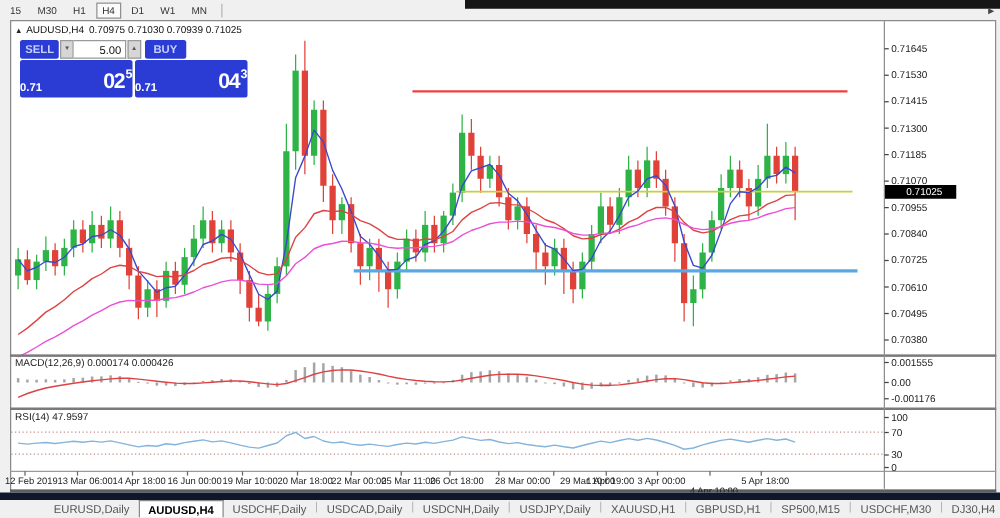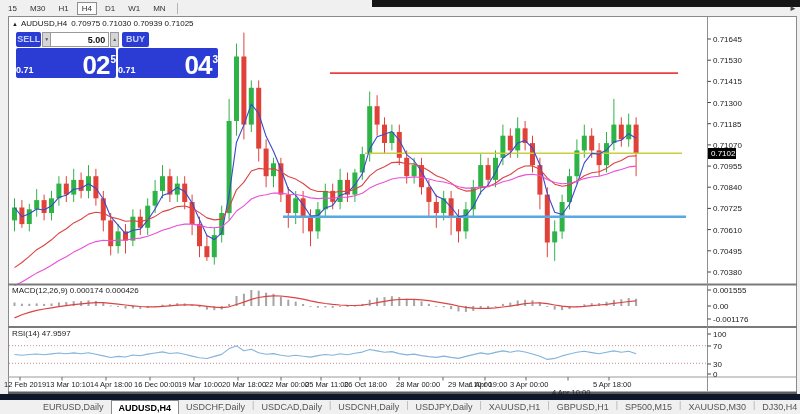--- a/index.html
+++ b/index.html
@@ -22,33 +22,33 @@
   #chart-header .sym{margin-right:4px;}
   
   #trade-panel{position:absolute;left:16px;top:32px;width:133px;z-index:4;}
   #tp-row1{display:flex;height:15px;align-items:stretch;}
   .tp-side{border:0;border-radius:2px;background:#2a3cd4;color:#c7d0fb;font-weight:bold;
            font-size:9px;font-family:"Liberation Sans",sans-serif;padding:0;line-height:15px;text-align:center;}
   #tp-sell{width:33px;}  #tp-buy{width:35px;margin-left:3px;}
   .tp-step{width:11px;border:1px solid #9a9a9a;background:#d6d6d6;color:#555;font-size:5px;
            padding:0;margin-left:1px;line-height:13px;font-family:"Liberation Sans",sans-serif;}
   #tp-vol{width:38px;margin-left:0;border:1px solid #9a9a9a;border-left:0;background:#fff;
-          font-size:9px;font-weight:bold;color:#111;text-align:right;padding:0 3px 0 16px;
+          font-size:9px;font-weight:normal;color:#111;text-align:right;padding:0 3px 0 0;
           font-family:"Liberation Sans",sans-serif;}
   #tp-row2{display:flex;margin-top:1px;height:30px;}
   .tp-price{background:#2a3cd4;border-radius:2px;color:#fff;flex:1;position:relative;
             display:flex;align-items:flex-end;justify-content:center;padding-bottom:2px;}
   .tp-price+.tp-price{margin-left:2px;}
   .tp-price .pfx{font-size:9px;font-weight:bold;line-height:12px;margin-right:1px;}
-  .tp-price .big{font-size:26px;font-weight:bold;line-height:22px;letter-spacing:-1px;margin-left:48px;}
+  .tp-price .big{font-size:17px;font-weight:bold;line-height:22px;letter-spacing:-1px;margin-left:48px;}
   .tp-price .sup{font-size:10px;font-weight:bold;line-height:10px;margin-bottom:11px;margin-left:1px;}
   
   .axlbl{position:absolute;font-size:8px;color:#1a1a1a;z-index:3;transform:translateY(-50%);white-space:nowrap;}
-  #price-current{position:absolute;left:708px;width:28px;height:11px;background:#000;color:#fff;
-                 font-size:8px;line-height:11px;padding-left:3px;z-index:4;box-sizing:border-box;}
+  #price-current{position:absolute;left:708px;width:57px;height:11px;background:#000;color:#fff;
+                 font-size:8px;line-height:11px;padding-left:17px;z-index:4;box-sizing:border-box;}
   .indlbl{position:absolute;left:12px;font-size:8px;color:#222;z-index:3;white-space:nowrap;}
   .tlbl{position:absolute;font-size:7.5px;color:#222;z-index:3;white-space:nowrap;}
   
   #tabbar{position:absolute;left:0;top:394px;width:800px;height:36px;background:#f0f0f0;
           border-top:6px solid #0f172a;display:flex;align-items:flex-start;z-index:5;box-sizing:border-box;}
   .tabspacer{width:36px;flex:0 0 36px;}
   .tab{font-size:9px;color:#555;padding:2px 7px;white-space:nowrap;cursor:default;}
   .tab.active{background:#fff;border:1px solid #8a8a8a;border-bottom:1px solid #fff;color:#000;font-weight:bold;}
   .tabsep{color:#b0b0b0;font-size:9px;}
   #tab-scroll{position:absolute;right:3px;top:4px;font-size:8px;color:#444;z-index:6;cursor:default;}
@@ -431,23 +431,23 @@
   <div class="indlbl" id="rsi-label" style="top:329px">RSI(14) 47.9597</div>
   <div id="rsi-axis">
       <div class="axlbl" style="left:713px;top:334px">100</div>
       <div class="axlbl" style="left:713px;top:346px">70</div>
       <div class="axlbl" style="left:713px;top:364px">30</div>
       <div class="axlbl" style="left:713px;top:374px">0</div>
     </div>
 
   <div id="time-axis">
       <div class="tlbl" style="left:4px;top:380px">12 Feb 2019</div>
-      <div class="tlbl" style="left:46px;top:380px">13 Mar 10:10</div>
+      <div class="tlbl" style="left:46px;top:380px">13 Mar 06:00</div>
       <div class="tlbl" style="left:90px;top:380px">14 Apr 18:00</div>
-      <div class="tlbl" style="left:134px;top:380px">16 Dec 00:00</div>
+      <div class="tlbl" style="left:134px;top:380px">16 Jun 00:00</div>
       <div class="tlbl" style="left:178px;top:380px">19 Mar 10:00</div>
       <div class="tlbl" style="left:222px;top:380px">20 Mar 18:00</div>
       <div class="tlbl" style="left:265px;top:380px">22 Mar 00:00</div>
       <div class="tlbl" style="left:305px;top:380px">25 Mar 11:00</div>
       <div class="tlbl" style="left:344px;top:380px">26 Oct 18:00</div>
       <div class="tlbl" style="left:396px;top:380px">28 Mar 00:00</div>
       <div class="tlbl" style="left:448px;top:380px">29 Mar 10:00</div>
       <div class="tlbl" style="left:469px;top:380px">1 Apr 19:00</div>
       <div class="tlbl" style="left:510px;top:380px">3 Apr 00:00</div>
       <div class="tlbl" style="left:552px;top:388px">4 Apr 10:00</div>
@@ -465,18 +465,18 @@
       <span class="tab">USDCNH,Daily</span>
       <span class="tabsep">|</span>
       <span class="tab">USDJPY,Daily</span>
       <span class="tabsep">|</span>
       <span class="tab">XAUUSD,H1</span>
       <span class="tabsep">|</span>
       <span class="tab">GBPUSD,H1</span>
       <span class="tabsep">|</span>
       <span class="tab">SP500,M15</span>
       <span class="tabsep">|</span>
-      <span class="tab">XAUUSD,M30</span>
+      <span class="tab">USDCHF,M30</span>
       <span class="tabsep">|</span>
       <span class="tab">DJ30,H4</span>
     </div>
   <div id="tab-scroll">►</div>
 </div>
 
 </body></html>

